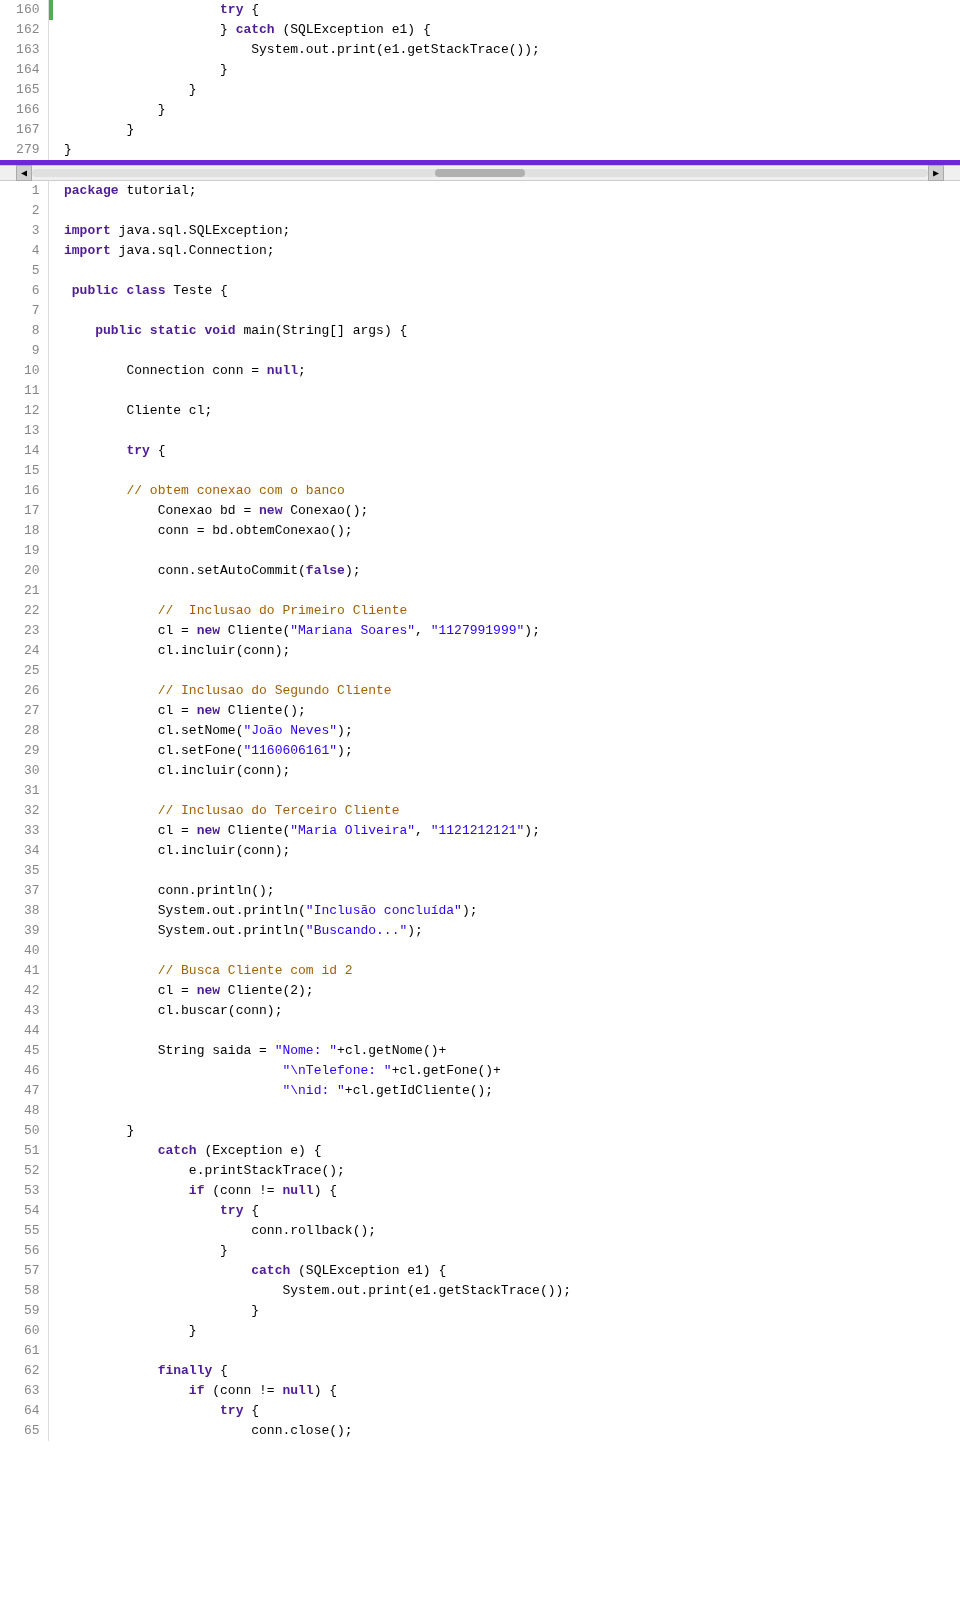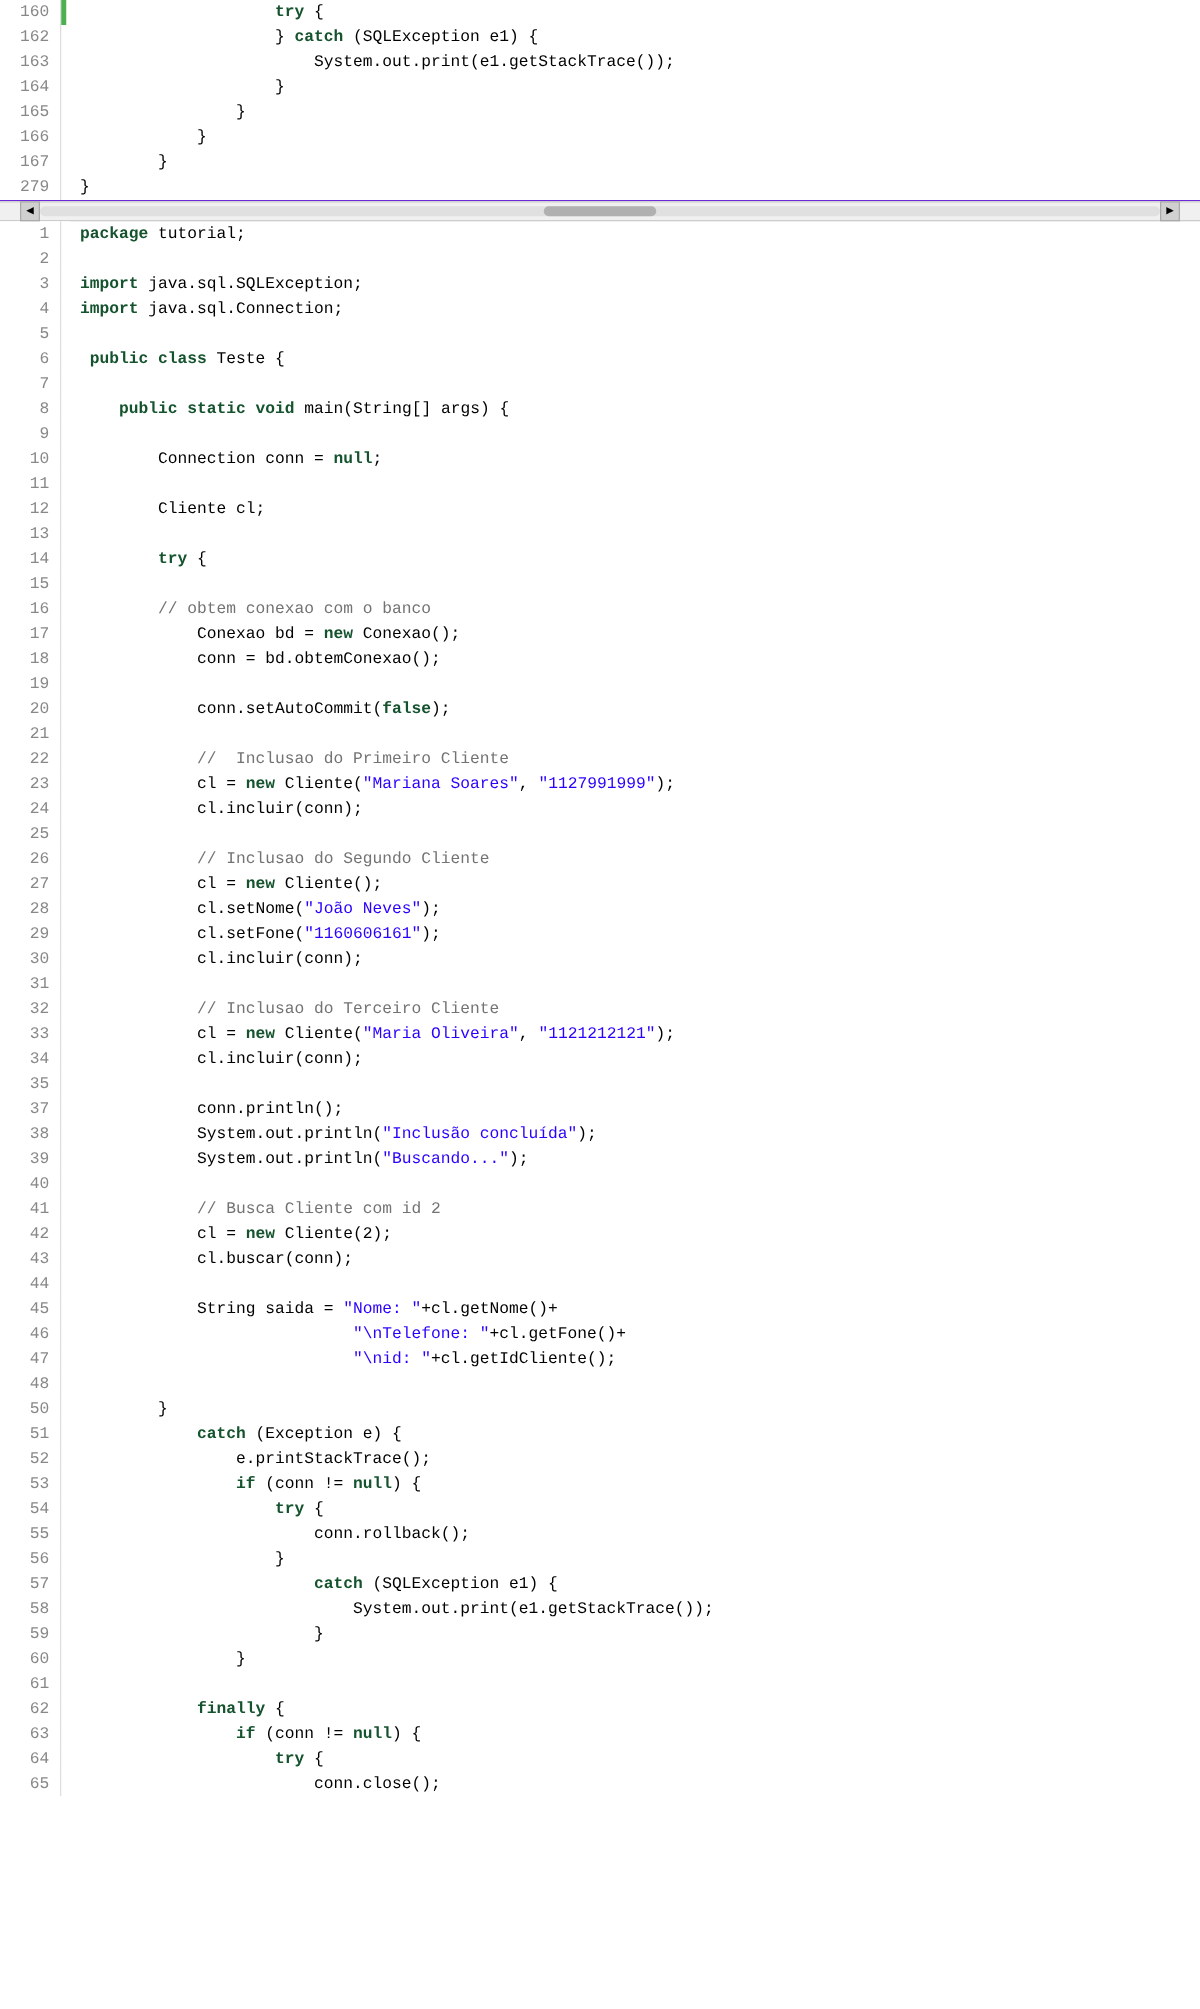--- a/index.html
+++ b/index.html
@@ -12,21 +12,21 @@
     }
 
     .code-panel {
       background: #ffffff;
       width: 100%;
       overflow: hidden;
     }
 
     .top-section {
       background: #ffffff;
-      border-bottom: 1px solid #6d28d9;
+      border-bottom: 5px solid #6d28d9;
       overflow: hidden;
     }
 
     .code-table {
       width: 100%;
       border-collapse: collapse;
       table-layout: fixed;
     }
 
     .line-number-col {
@@ -101,24 +101,24 @@
       width: 16px;
       height: 16px;
       background: #d0d0d0;
       display: flex;
       align-items: center;
       justify-content: center;
       font-size: 10px;
       cursor: pointer;
       border: 1px solid #aaaaaa;
     }
-    .comment-color { color: #737373; }
+    .comment-color { color: #a16207; }
     .string-color { color: #2a00ff; }
     .normal { color: #000000; }
-    .keyword { color: #14532d; font-weight: bold; }
+    .keyword { color: #4c1d95; font-weight: bold; }
   </style>
 </head>
 <body>
 
 <div class="code-panel">
 
   <div class="top-section">
     <table class="code-table">
       <colgroup>
         <col style="width:48px">

